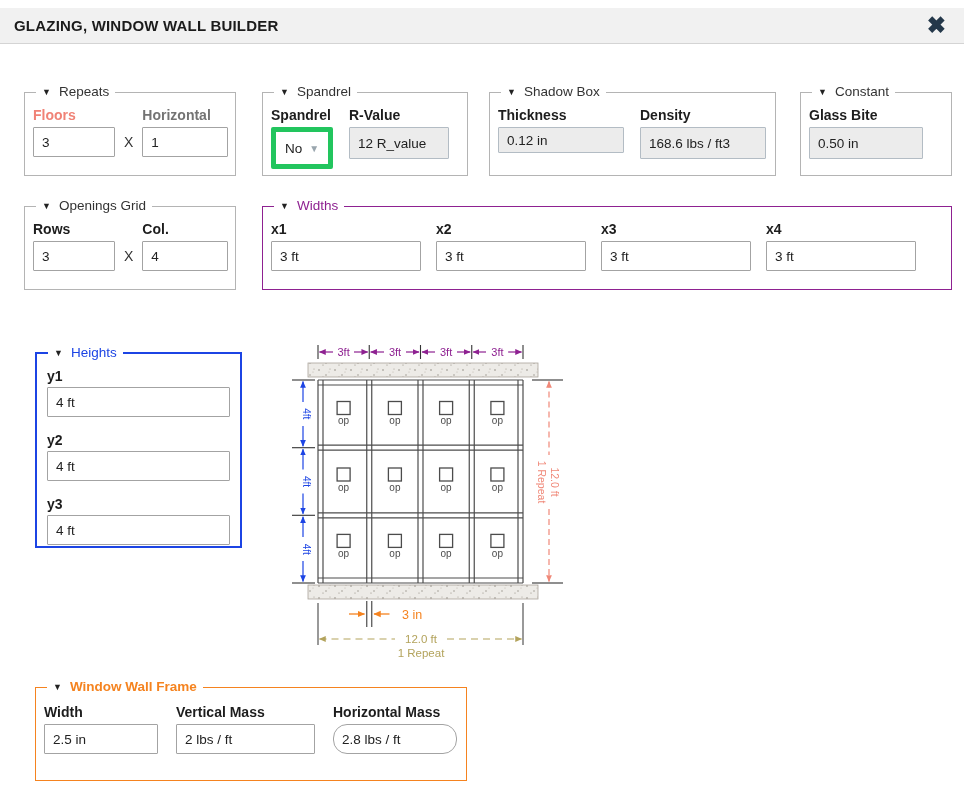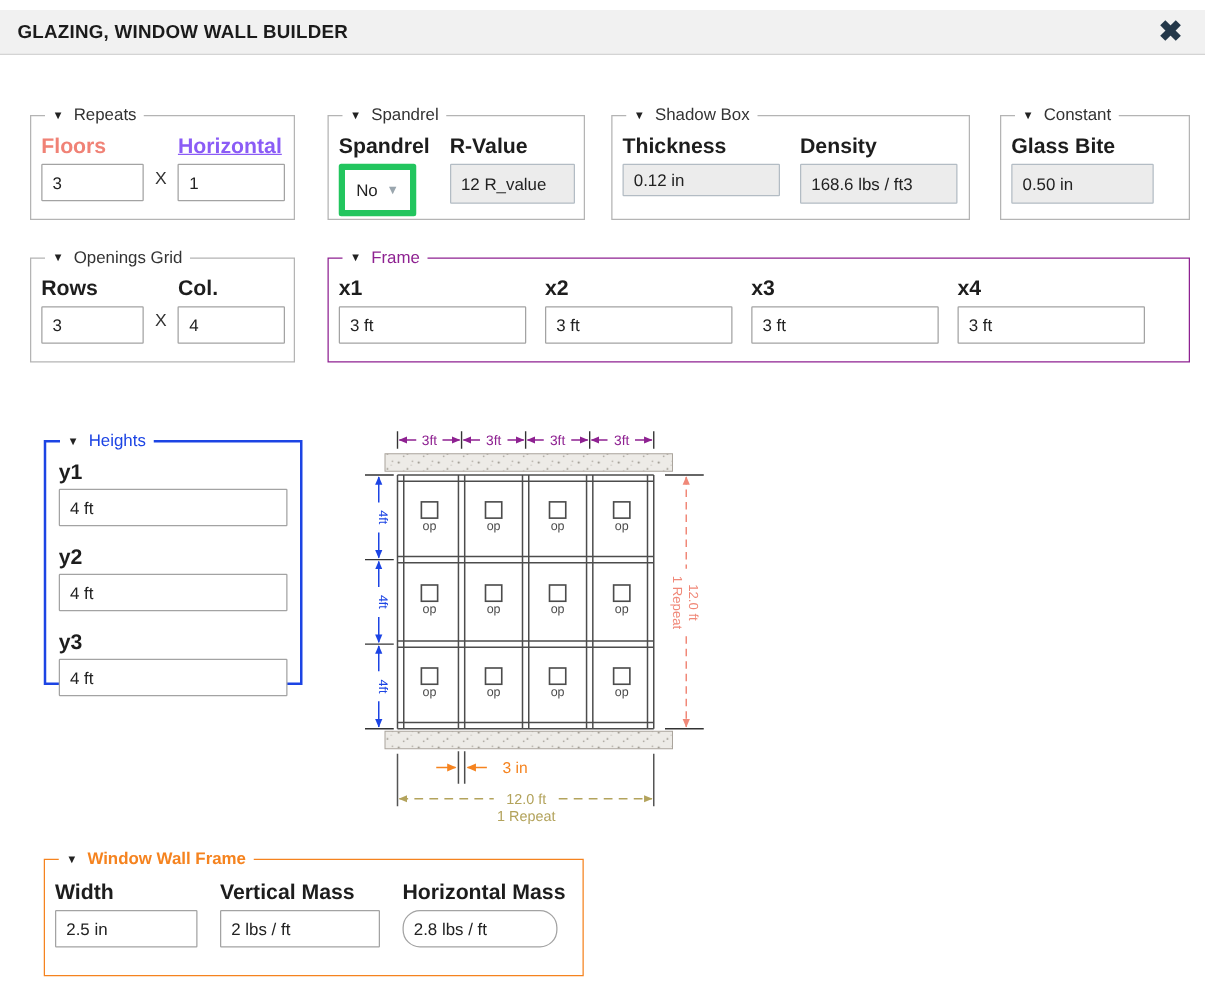--- a/index.html
+++ b/index.html
@@ -16,23 +16,23 @@
   .grp .legend .tri{font-size:9px;color:#222;}
   .grp.purple{border:1.5px solid #8e2191;}
   .grp.purple .legend .t{color:#8e2191;}
   .grp.blue{border:2px solid #1c44e4;}
   .grp.blue .legend .t{color:#1c44e4;}
   .grp.orange{border:1.5px solid #f5831f;}
   .grp.orange .legend .t{color:#f5831f;font-weight:bold;}
 
   .row{display:flex;padding:14px 8px 0;align-items:flex-start;}
   .field{display:flex;flex-direction:column;}
-  .field label{font-size:17px;font-weight:700;color:#1d1d1d;margin-bottom:4px;white-space:nowrap;}
+  .field label{font-size:14px;font-weight:700;color:#1d1d1d;margin-bottom:4px;white-space:nowrap;}
   .field label.salmon{color:#f08276;}
-  .field label.tan{color:#8b5cf6;text-decoration:underline;}
+  .field label.tan{color:#737373;}
   input{height:30px;border:1px solid #a3a3a3;background:#fff;font-family:inherit;font-size:13.5px;color:#222;padding:0 8px;box-sizing:border-box;border-radius:1px;}
   input.ro{background:#ececec;border:1px solid #b3bcc4;}
   .xsep{height:30px;display:flex;align-items:center;margin:20px 9px 0;font-size:14px;color:#333;}
   .ddl{width:52px;height:32px;border:5px solid #22c55e;border-radius:2px;background:#fff;display:flex;align-items:center;justify-content:center;gap:7px;font-size:13.5px;color:#222;cursor:pointer;}
   .ddl .arr{font-size:10px;color:#9aa6ae;}
 
   .vcol{padding:8px 10px 0;}
   .vcol .field{margin-bottom:9px;}
   .vcol .field label{margin:6px 0 3px;}
   .vcol input{width:100%;}
@@ -129,21 +129,21 @@
     <div class="field">
       <label>Col.</label>
       <input style="width: 86px;" value="4">
     </div>
   </div>
 </div>
 
 <div class="grp purple" style="left:262px;top:206px;width:690px;height:84px;">
   <div class="legend">
       <span class="tri">▼</span>
-      <span class="t">Frame</span>
+      <span class="t">Widths</span>
     </div>
   <div class="row" style="gap:15px;">
     <div class="field">
       <label>x1</label>
       <input style="width: 150px;" value="3 ft">
     </div>
     <div class="field">
       <label>x2</label>
       <input style="width: 150px;" value="3 ft">
     </div>
@@ -349,20 +349,20 @@
       <span class="tri">▼</span>
       <span class="t">Window Wall Frame</span>
     </div>
   <div class="row" style="gap:18px;padding-top:16px;">
     <div class="field">
       <label>Width</label>
       <input style="width: 114px;" value="2.5 in">
     </div>
     <div class="field">
       <label>Vertical Mass</label>
-      <input style="width: 128px;" value="2 lbs / ft">
+      <input style="width: 139px;" value="2 lbs / ft">
     </div>
     <div class="field">
       <label>Horizontal Mass</label>
       <input style="width: 124px; border-radius: 14px;" value="2.8 lbs / ft">
     </div>
   </div>
 </div>
 
 </body></html>

